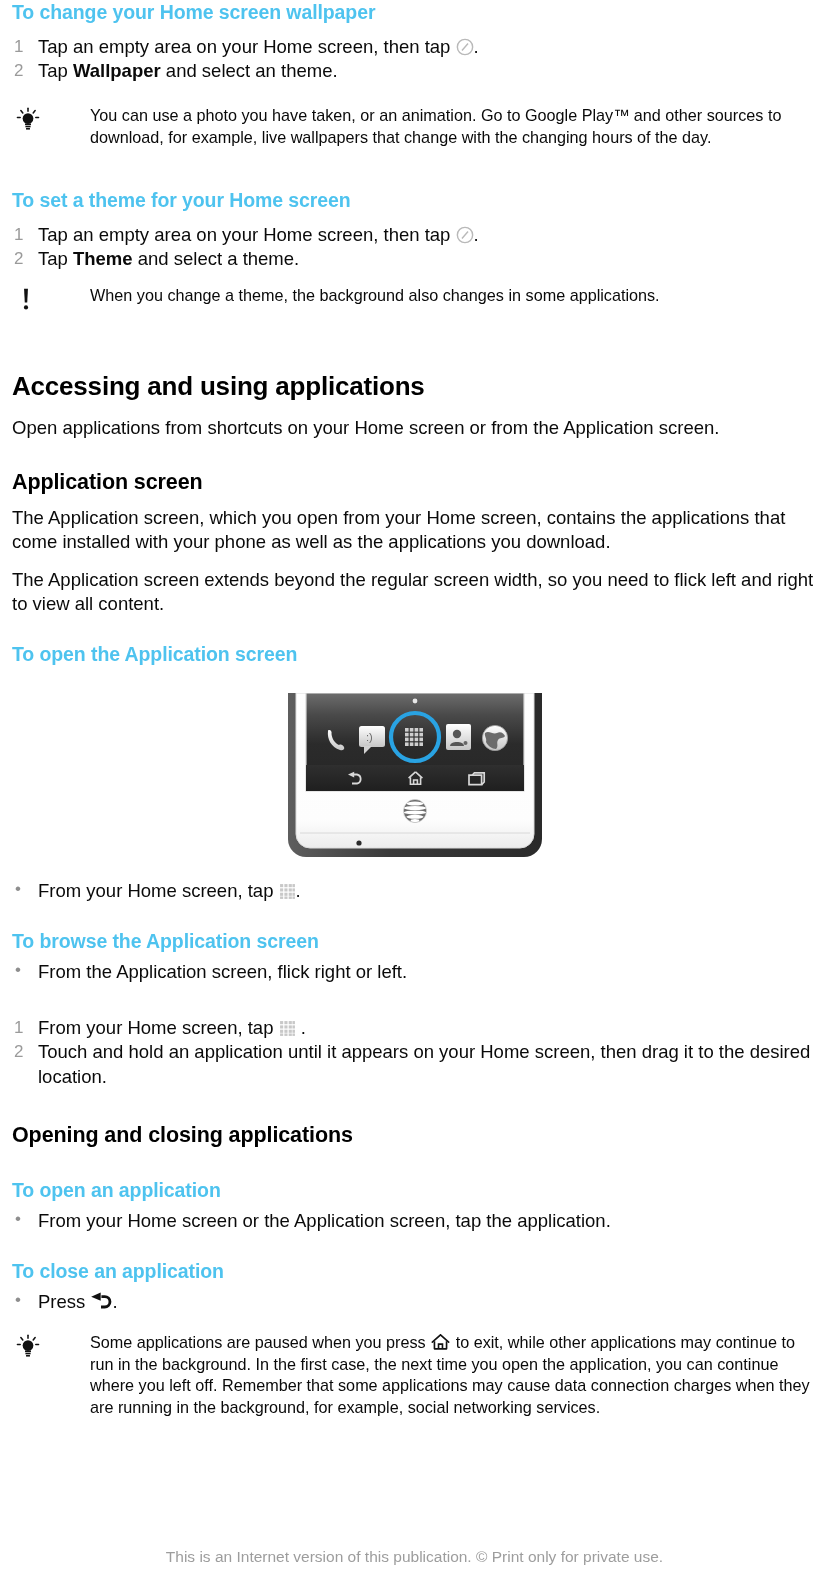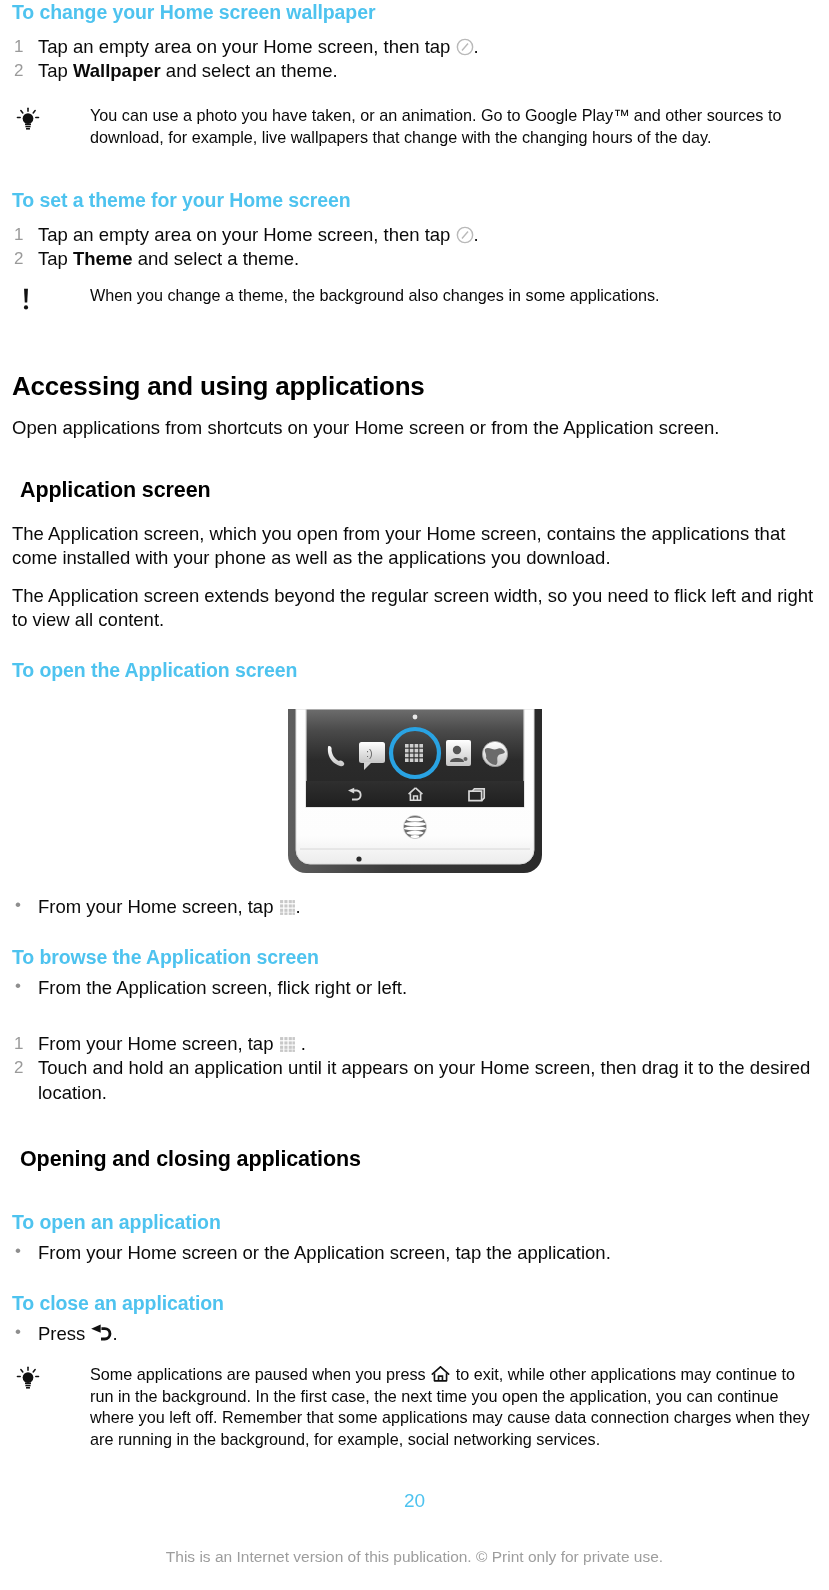--- a/index.html
+++ b/index.html
@@ -36,21 +36,21 @@
     font-weight: 700;
     line-height: 1.2;
     margin: 0;
     color: #000;
     letter-spacing: -0.2px;
   }
   .h2 {
     font-size: 21.5px;
     font-weight: 700;
     line-height: 1.2;
-    margin: 8px;
+    margin: 0;
     color: #000;
     letter-spacing: -0.1px;
   }
   p.body {
     font-size: 18.5px;
     line-height: 1.30;
     margin: 0;
     color: #0a0a0a;
   }
 
@@ -481,16 +481,15 @@
     <span class="note-icon">
       <svg width="26" height="26" viewBox="0 0 32 32">
           <use href="#sym-lightbulb"></use>
         </svg>
     </span>
     <span class="note-body"><span>Some applications are paused when you press </span><svg class="ic ic-home">
           <use href="#sym-home"></use>
         </svg><span> to exit, while other applications may continue to run in the background. In the first case, the next time you open the application, you can continue where you left off. Remember that some applications may cause data connection charges when they are running in the background, for example, social networking services.</span></span>
   </div>
 
-  <div class="page-number">20</div>
   <div class="footer-note">This is an Internet version of this publication. © Print only for private use.</div>
 
 </div>
 
 </body></html>

